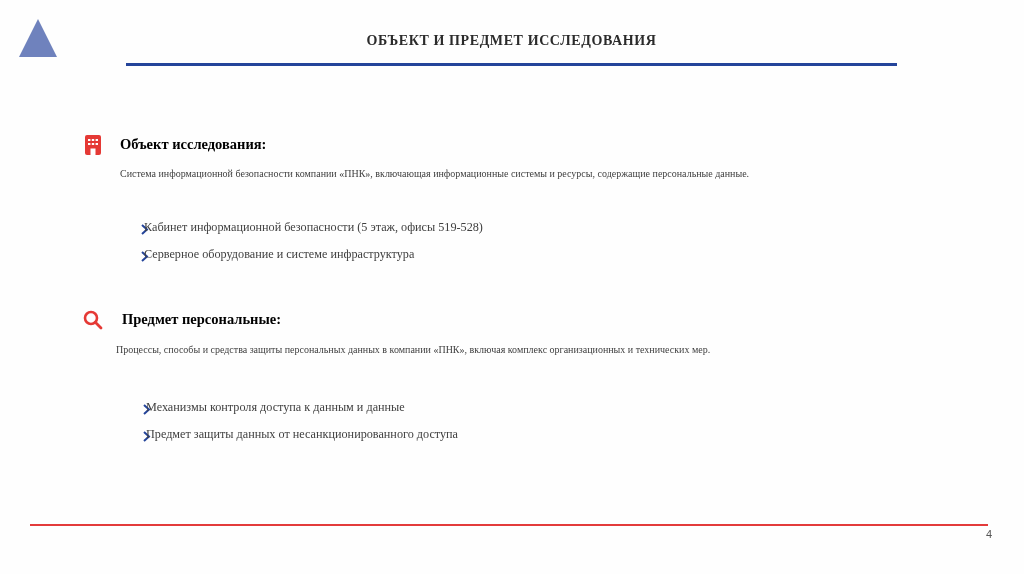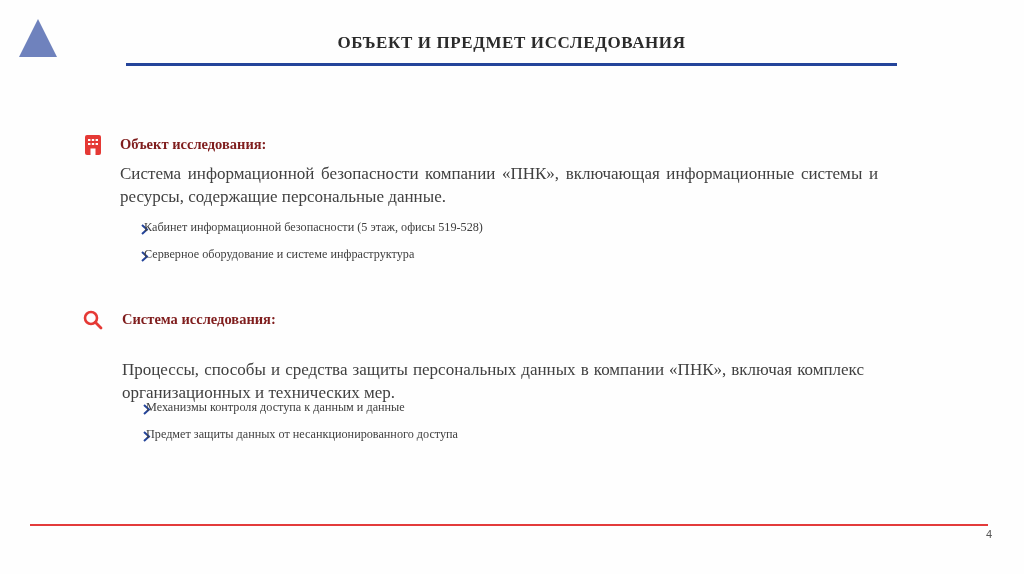--- a/index.html
+++ b/index.html
@@ -30,21 +30,21 @@
       border-right: 19px solid transparent;
       border-bottom: 38px solid #6f82bd;
     }
     .title {
       position: absolute;
       left: 126px;
       width: 771px;
       top: 33px;
       text-align: center;
       font-weight: bold;
-      font-size: 17px;
+      font-size: 14px;
       letter-spacing: 0.6px;
       color: #2b2b2b;
     }
     .title-rule {
       position: absolute;
       left: 126px;
       top: 63px;
       width: 771px;
       height: 3px;
       background: #24449a;
@@ -57,26 +57,26 @@
     .sec-icon {
       position: absolute;
       left: 83px;
       width: 20px;
       height: 20px;
     }
     .sec-heading {
       position: absolute;
       font-weight: bold;
       font-size: 14.5px;
-      color: #7f1d1d;
+      color: #000000;
       white-space: nowrap;
     }
     .sec-body {
       position: absolute;
-      font-size: 17px;
+      font-size: 10px;
       line-height: 23px;
       color: #404040;
       text-align: justify;
       text-align-last: left;
     }
     .bullets {
       position: absolute;
       margin: 0;
       padding: 0;
       list-style: none;
@@ -154,22 +154,22 @@
         <span class="bullet-text">Серверное оборудование и системе инфраструктура</span>
       </li>
     </ul>
   </div>
 
   <div class="section">
     <svg class="sec-icon" style="top:310px;" viewBox="0 0 20 20">
       <circle cx="8" cy="8" r="6" fill="none" stroke="#e53935" stroke-width="2.6"></circle>
       <line x1="12.3" y1="12.3" x2="18" y2="18" stroke="#e53935" stroke-width="2.8" stroke-linecap="round"></line>
     </svg>
-    <div class="sec-heading" style="left:122px; top:311px;">Система исследования:</div>
-    <div class="sec-body" style="left:122px; top:338px; width:742px;margin-top:20px;">Процессы, способы и средства защиты персональных данных в компании «ПНК», включая комплекс организационных и технических мер.</div>
+    <div class="sec-heading" style="left:122px; top:311px;">Предмет персональные:</div>
+    <div class="sec-body" style="left:116px; top:338px; width:742px;">Процессы, способы и средства защиты персональных данных в компании «ПНК», включая комплекс организационных и технических мер.</div>
     <ul class="bullets" style="left:142px; top:400px;">
       <li class="bullet">
         <svg class="chev" viewBox="0 0 10 14">
           <polyline points="2,3 7,7.5 2,12" fill="none" stroke="#24449a" stroke-width="2"></polyline>
         </svg>
         <span class="bullet-text">Механизмы контроля доступа к данным и данные</span>
       </li>
       <li class="bullet">
         <svg class="chev" viewBox="0 0 10 14">
           <polyline points="2,3 7,7.5 2,12" fill="none" stroke="#24449a" stroke-width="2"></polyline>

